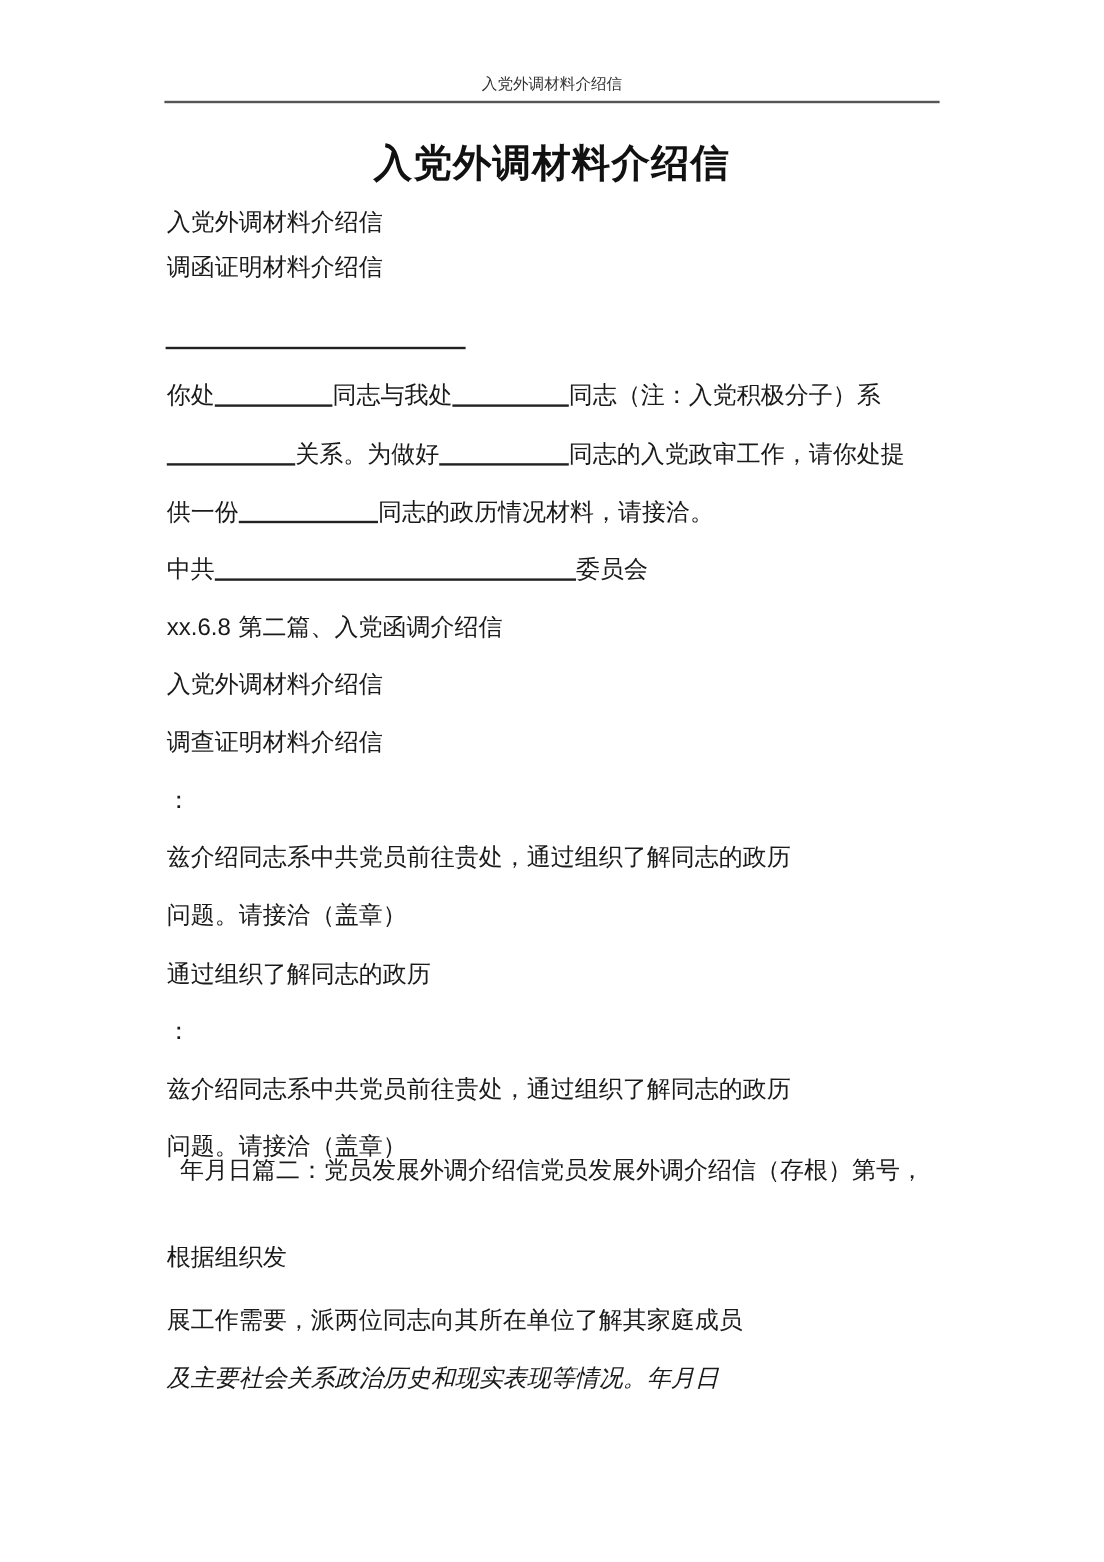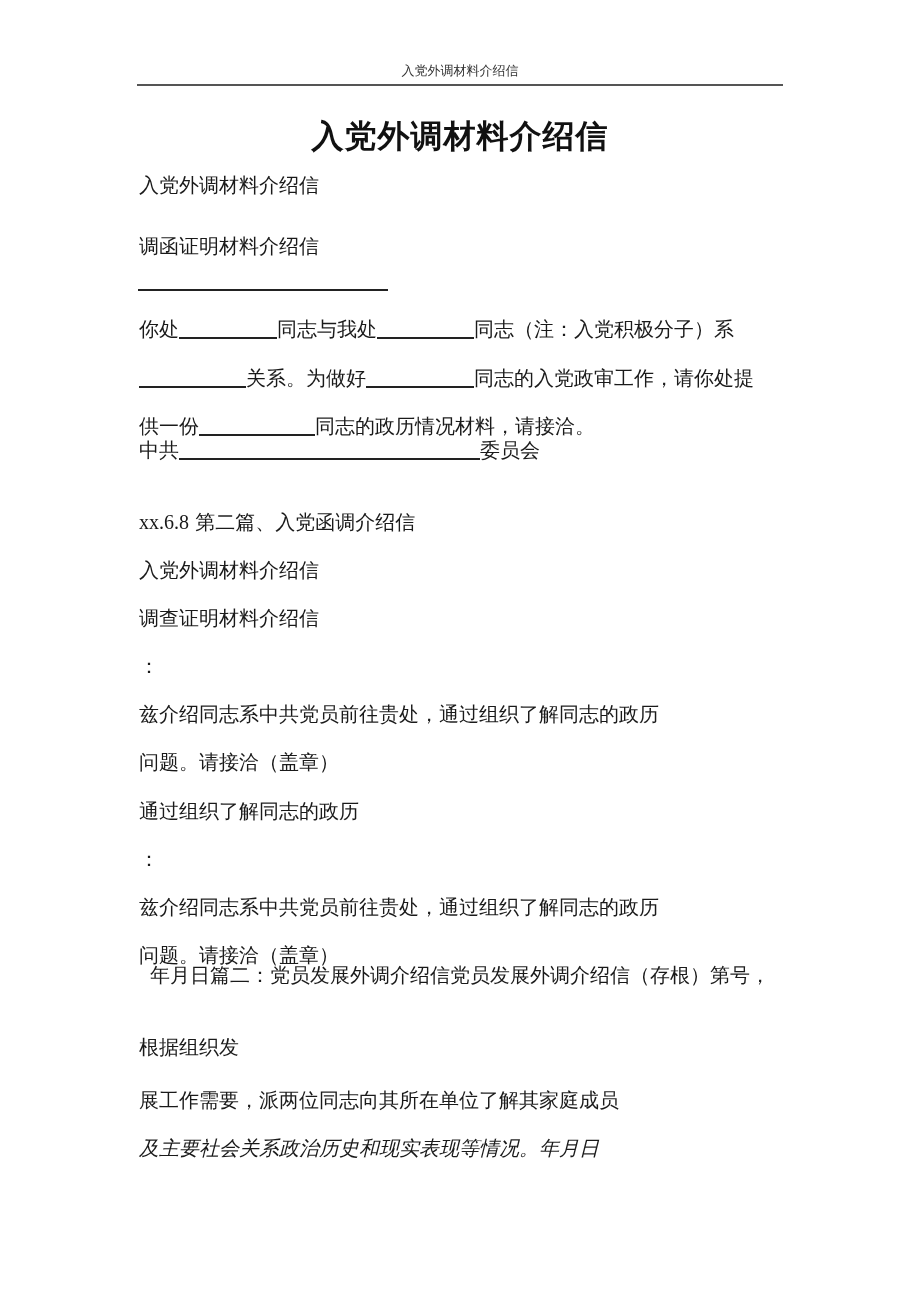--- a/index.html
+++ b/index.html
@@ -62,49 +62,49 @@
       margin-bottom: -3px;
     }
     .standalone-rule {
       position: absolute;
       left: 138px;
       top: 289px;
       width: 250px;
       border-top: 2px solid #222222;
     }
     .latin {
-      font-family: Liberation Serif, serif;
+      font-family: Liberation Sans, sans-serif;
     }
   </style>
 </head>
 <body>
 
 <div class="page-header">入党外调材料介绍信</div>
 <div class="header-rule"></div>
 
 <div class="doc-title">入党外调材料介绍信</div>
 
 <div class="line" style="top:170px;">入党外调材料介绍信</div>
-<div class="line" style="top:231px;">调函证明材料介绍信</div>
+<div class="line" style="top:207px;">调函证明材料介绍信</div>
 
 <div class="standalone-rule"></div>
 
 <div class="line" style="top:314px;">
   <span>你处</span><span class="blank" style="width:98px;"></span><span>同志与我处</span><span class="blank" style="width:97px;"></span><span>同志（注：入党积极分子）系</span>
 </div>
 
 <div class="line" style="top:363px;">
   <span class="blank" style="width:107px;"></span><span>关系。为做好</span><span class="blank" style="width:108px;"></span><span>同志的入党政审工作，请你处提</span>
 </div>
 
 <div class="line" style="top:411px;">
   <span>供一份</span><span class="blank" style="width:116px;"></span><span>同志的政历情况材料，请接洽。</span>
 </div>
 
-<div class="line" style="top:435px;text-align:right;">
+<div class="line" style="top:459px;text-align:right;">
   <span>中共</span><span class="blank" style="width:301px;"></span><span>委员会</span>
 </div>
 
 <div class="line" style="top:507px;">
   <span class="latin">xx.6.8</span><span> 第二篇、入党函调介绍信</span>
 </div>
 
 <div class="line" style="top:555px;">入党外调材料介绍信</div>
 <div class="line" style="top:603px;">调查证明材料介绍信</div>
 <div class="line" style="top:651px;">：</div>

